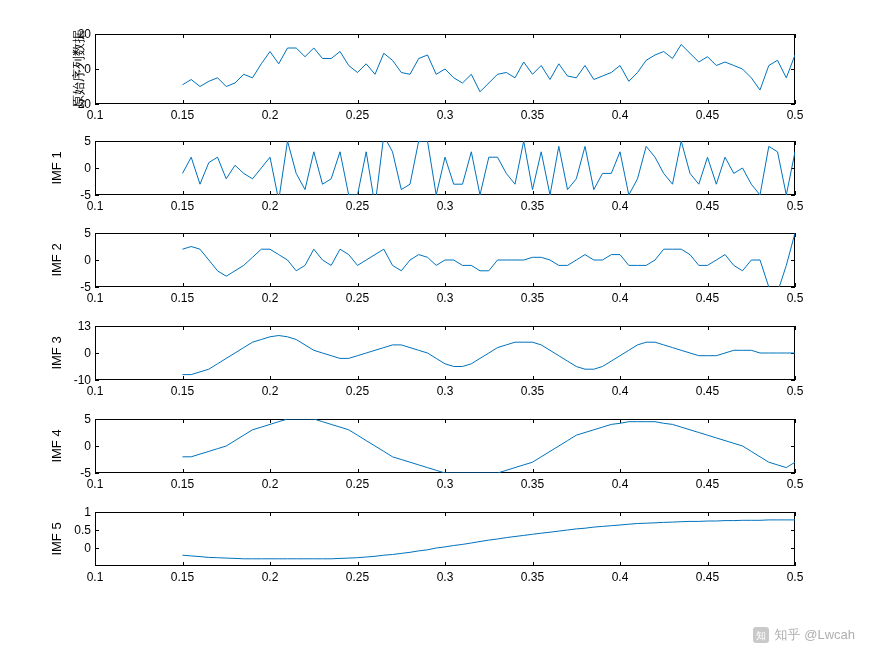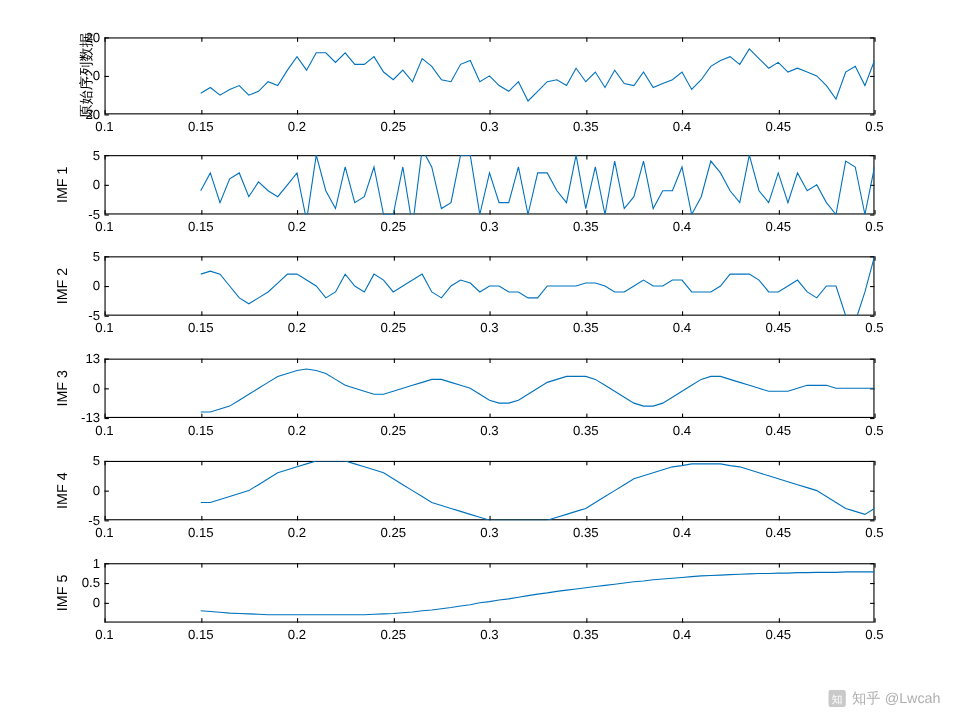--- a/index.html
+++ b/index.html
@@ -228,21 +228,21 @@
       <div class="xtick" style="left: 700px;">0.5</div>
       <div class="tick-mark-x" style="left: 700px;"></div>
       <div class="tick-mark-x-t" style="left: 700px;"></div>
       <svg class="line" viewBox="0 0 700 54" preserveAspectRatio="none">
         <path d="M87.5,16.2 L96.2,13.5 L105.0,16.2 L113.8,27.0 L122.5,37.8 L131.2,43.2 L140.0,37.8 L148.7,32.4 L157.5,24.3 L166.3,16.2 L175.0,16.2 L183.7,21.6 L192.5,27.0 L201.2,37.8 L210.0,32.4 L218.8,16.2 L227.5,27.0 L236.2,32.4 L245.0,16.2 L253.7,21.6 L262.5,32.4 L271.2,27.0 L280.0,21.6 L288.8,16.2 L297.5,32.4 L306.3,37.8 L315.0,27.0 L323.7,21.6 L332.5,24.3 L341.2,32.4 L350.0,27.0 L358.7,27.0 L367.5,32.4 L376.3,32.4 L385.0,37.8 L393.8,37.8 L402.5,27.0 L411.3,27.0 L420.0,27.0 L428.7,27.0 L437.5,24.3 L446.2,24.3 L455.0,27.0 L463.8,32.4 L472.5,32.4 L481.3,27.0 L490.0,21.6 L498.8,27.0 L507.5,27.0 L516.3,21.6 L525.0,21.6 L533.8,32.4 L542.5,32.4 L551.2,32.4 L560.0,27.0 L568.7,16.2 L577.5,16.2 L586.2,16.2 L595.0,21.6 L603.8,32.4 L612.5,32.4 L621.3,27.0 L630.0,21.6 L638.8,32.4 L647.5,37.8 L656.3,27.0 L665.0,27.0 L673.8,54.0 L682.5,59.4 L691.3,32.4 L700.0,0.0 " fill="none" stroke="#0072BD" stroke-width="1"></path>
       </svg>
     </div>
     <div class="subplot" style="top: 326px; height: 54px;">
       <div class="plot-area"></div>
       <div class="ylabel">IMF 3</div>
-      <div class="ytick" style="top: 54px;">-13</div>
+      <div class="ytick" style="top: 54px;">-10</div>
       <div class="tick-mark-y" style="top: 54px;"></div>
       <div class="tick-mark-y-r" style="top: 54px;"></div>
       <div class="ytick" style="top: 27px;">0</div>
       <div class="tick-mark-y" style="top: 27px;"></div>
       <div class="tick-mark-y-r" style="top: 27px;"></div>
       <div class="ytick" style="top: 0px;">13</div>
       <div class="tick-mark-y" style="top: 0px;"></div>
       <div class="tick-mark-y-r" style="top: 0px;"></div>
       <div class="xtick" style="left: 0px;">0.1</div>
       <div class="tick-mark-x" style="left: 0px;"></div>

